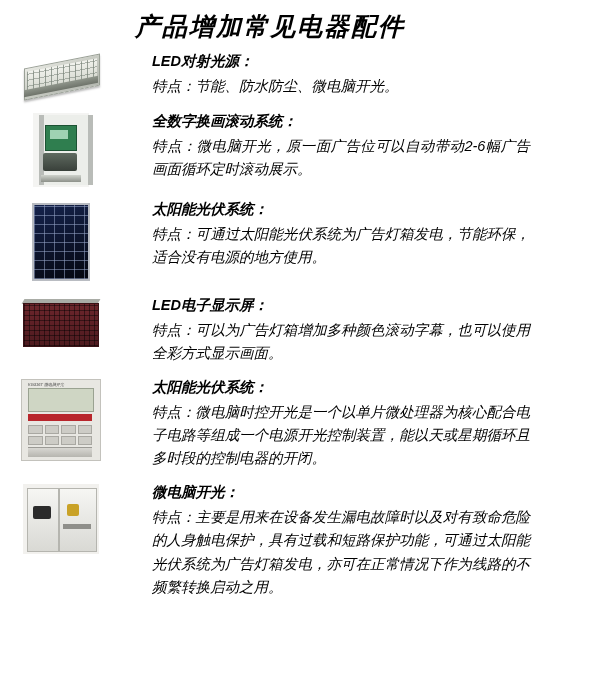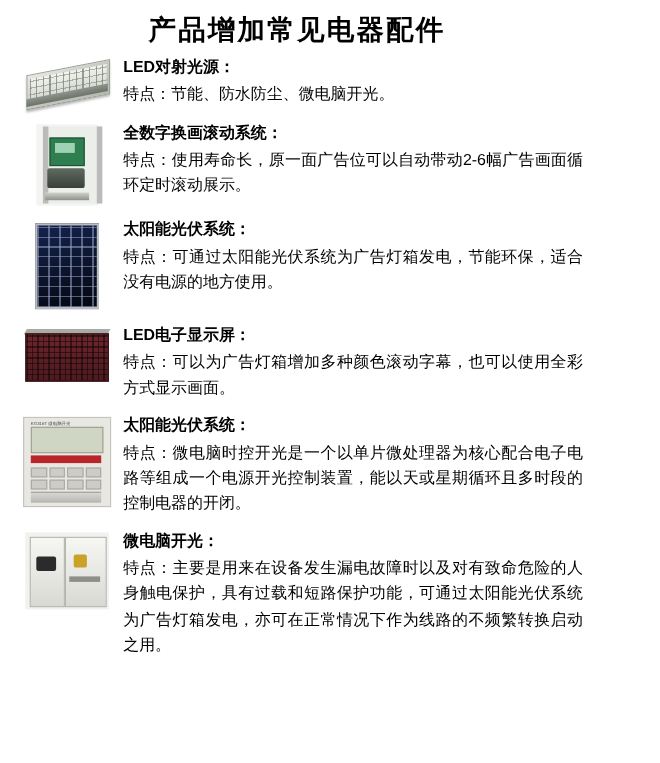--- a/index.html
+++ b/index.html
@@ -13,20 +13,21 @@
     font-family: "Liberation Serif", "DejaVu Serif", serif;
     color: #000000;
     overflow: hidden;
     position: relative;
   }
   .page {
     width: 540px;
     height: 694px;
     position: relative;
     box-sizing: border-box;
+    font-style: italic;
   }
   .title {
     text-align: center;
     font-size: 25px;
     font-weight: bold;
     letter-spacing: 2px;
     padding-top: 10px;
     padding-bottom: 6px;
     font-family: "Liberation Serif", "DejaVu Serif", serif;
   }
@@ -43,20 +44,21 @@
     min-width: 86px;
     display: flex;
     justify-content: center;
     align-items: flex-start;
     padding-top: 4px;
   }
   .text-col {
     flex: 1;
     padding-left: 8px;
     padding-top: 2px;
+    margin-left: 40px;
   }
   .item-title {
     font-size: 14.5px;
     font-weight: bold;
     line-height: 1.5;
     margin-bottom: 2px;
     font-family: "Liberation Sans", sans-serif;
   }
   .item-desc {
     font-size: 14.5px;
@@ -305,21 +307,21 @@
       <div class="thumb-wrap">
         <div class="scroll-sys">
           <div class="frame"></div>
           <div class="box"></div>
           <div class="motor"></div>
           <div class="roller"></div>
         </div>
       </div>
       <div class="text-col">
         <div class="item-title">全数字换画滚动系统：</div>
-        <div class="item-desc">特点：使用寿命长，原一面广告位可以自动带动2-6幅广告画面循环定时滚动展示。</div>
+        <div class="item-desc">特点：微电脑开光，原一面广告位可以自动带动2-6幅广告画面循环定时滚动展示。</div>
       </div>
     </div>
 
     <div class="item">
       <div class="thumb-wrap">
         <div class="solar">
           <div class="cells"></div>
         </div>
       </div>
       <div class="text-col">

